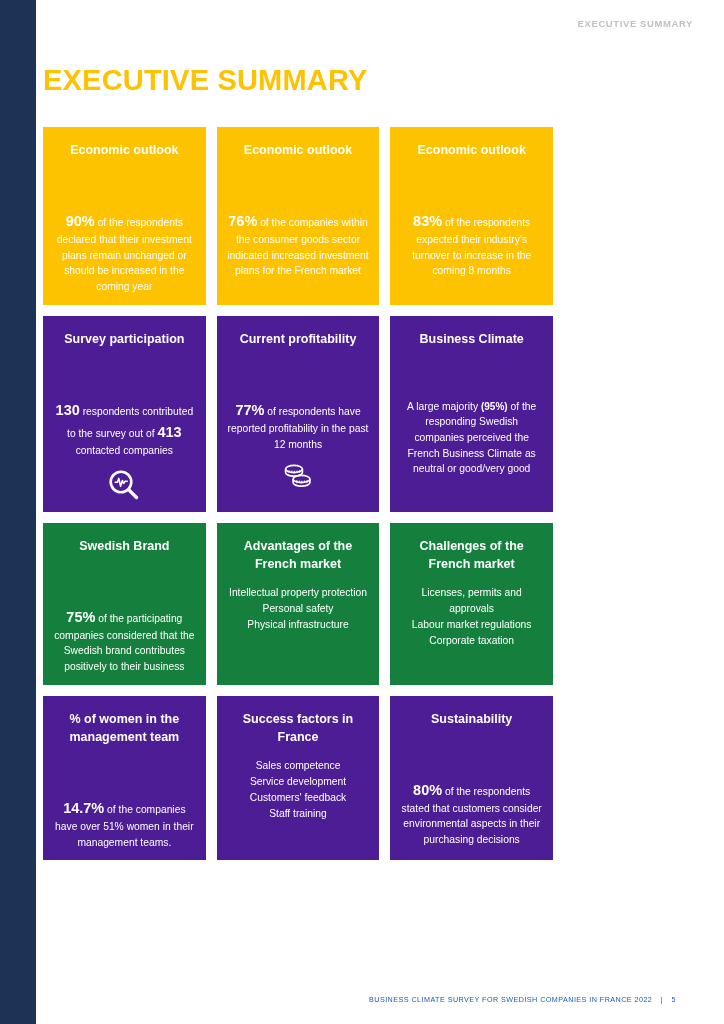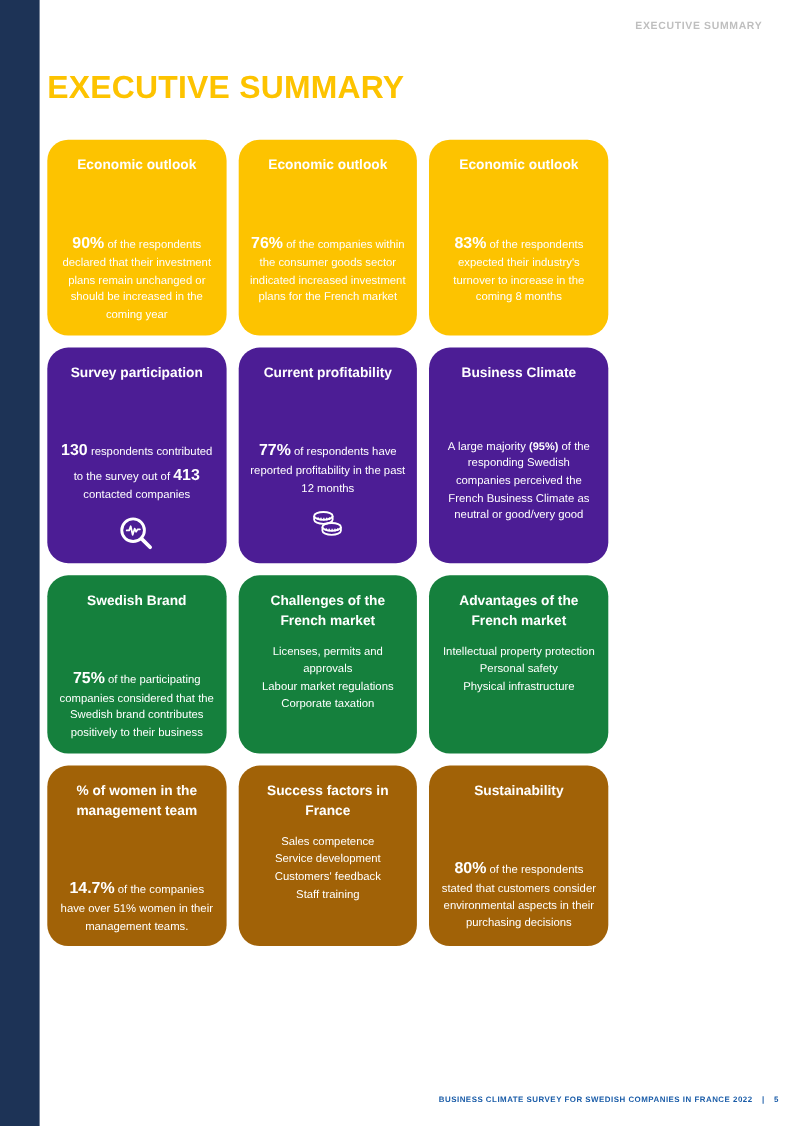--- a/index.html
+++ b/index.html
@@ -60,26 +60,25 @@
   .card {
     width: 163px;
     min-height: 139px;
     box-sizing: border-box;
     padding: 14px 10px 10px 10px;
     text-align: center;
     color: #ffffff;
     display: flex;
     flex-direction: column;
     align-items: center;
-    border-radius: 19px;
   }
   .card.yellow  { background: #fdc300; }
   .card.gray    { background: #4c1d95; align-items: center; }
   .card.blue    { background: #15803d; }
-  .card.ltgray  { background: #a16207; }
+  .card.ltgray  { background: #4c1d95; }
 
   .card-title {
     font-size: 12.5px;
     font-weight: bold;
     line-height: 1.45;
     margin-bottom: 12px;
   }
   .card-body {
     font-size: 10.3px;
     line-height: 1.52;
@@ -98,24 +97,24 @@
     line-height: 1.55;
   }
   .icon-wrap {
     margin-top: 9px;
     display: flex;
     justify-content: center;
     align-items: center;
   }
   .footer {
     position: absolute;
-    right: 16px;
+    right: 48px;
     bottom: 20px;
     font-size: 7.2px;
-    font-weight: bold;
+    font-weight: normal;
     letter-spacing: 0.45px;
     color: #1a5ca8;
     text-transform: uppercase;
   }
   .footer .sep { padding: 0 6px; }
 </style>
 </head>
 <body>
 
 <div class="page">
@@ -183,33 +182,33 @@
           <div class="card-title">Business Climate</div>
           <div class="card-body"><span>A large majority </span><span class="big-paren">(95%)</span><span> of the responding Swedish companies perceived the French Business Climate as neutral or good/very good</span></div>
         </div>
       </div>
       <div class="row">
         <div class="card blue">
           <div class="card-title">Swedish Brand</div>
           <div class="card-body"><span class="big">75%</span><span> of the participating companies considered that the Swedish brand contributes positively to their business</span></div>
         </div>
         <div class="card blue">
+          <div class="card-title">Advantages of the French market</div>
+          <div class="card-list">
+            <div>Intellectual property protection</div>
+            <div>Personal safety</div>
+            <div>Physical infrastructure</div>
+          </div>
+        </div>
+        <div class="card blue">
           <div class="card-title">Challenges of the French market</div>
           <div class="card-list">
             <div>Licenses, permits and approvals</div>
             <div>Labour market regulations</div>
             <div>Corporate taxation</div>
-          </div>
-        </div>
-        <div class="card blue">
-          <div class="card-title">Advantages of the French market</div>
-          <div class="card-list">
-            <div>Intellectual property protection</div>
-            <div>Personal safety</div>
-            <div>Physical infrastructure</div>
           </div>
         </div>
       </div>
       <div class="row">
         <div class="card ltgray">
           <div class="card-title">% of women in the management team</div>
           <div class="card-body"><span class="big">14.7%</span><span> of the companies have over 51% women in their management teams.</span></div>
         </div>
         <div class="card ltgray">
           <div class="card-title">Success factors in France</div>

